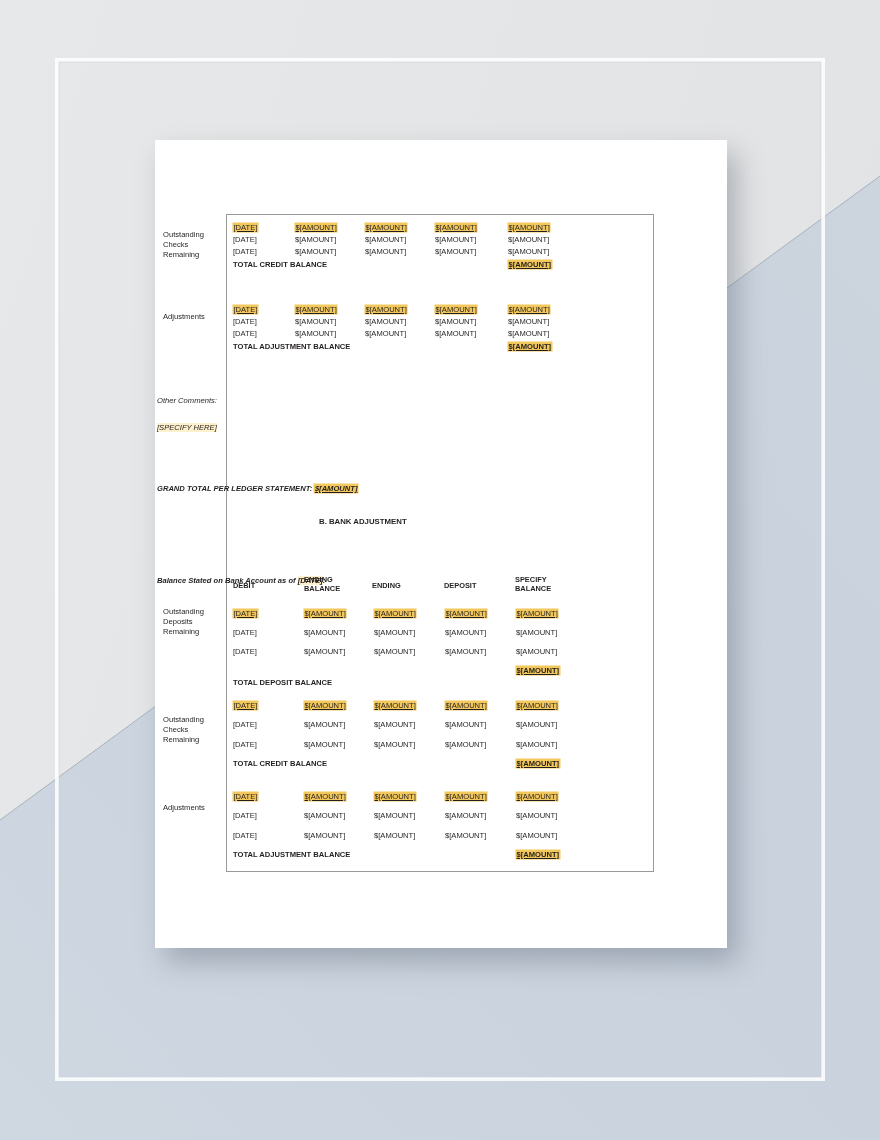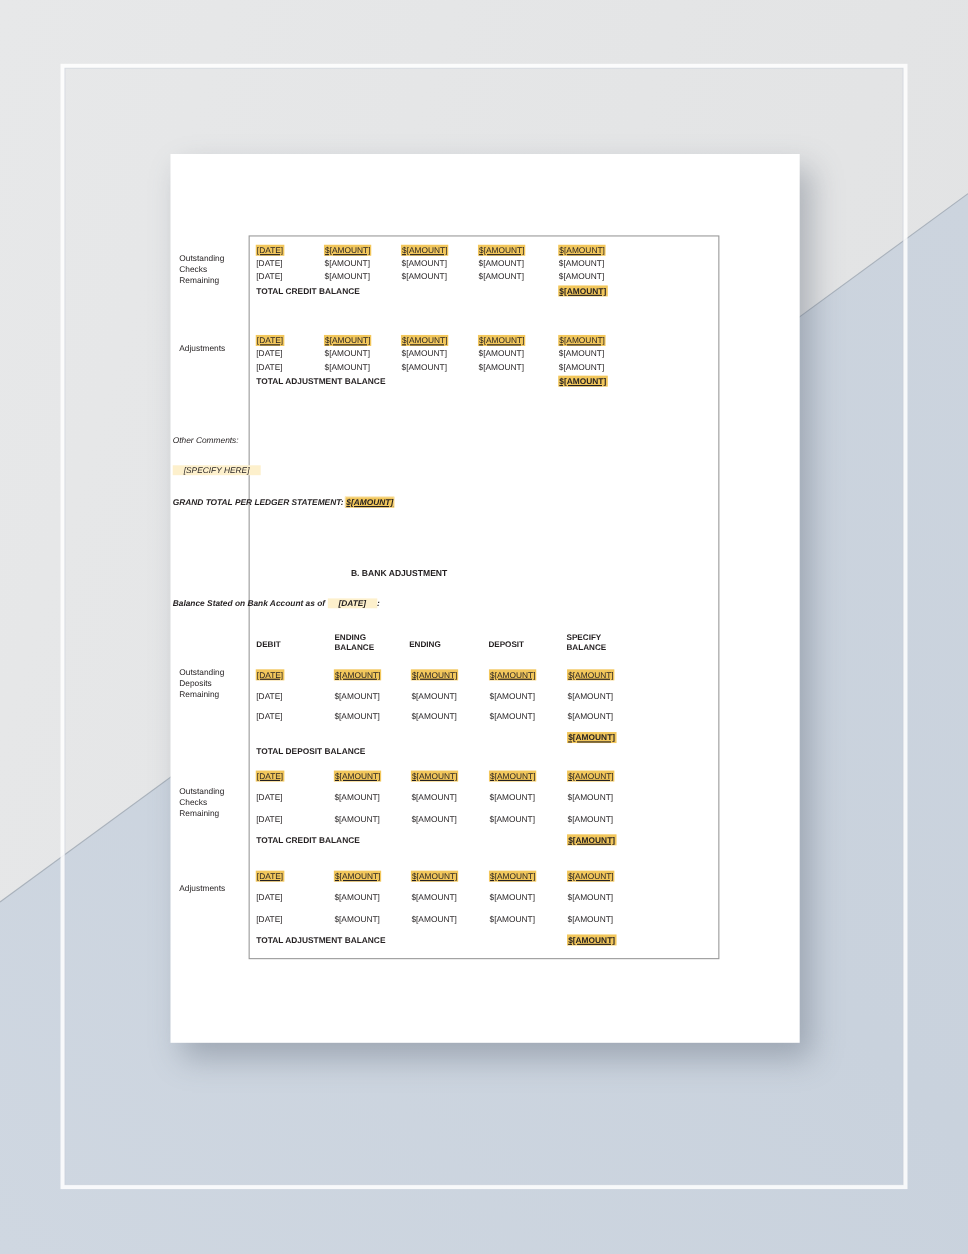--- a/index.html
+++ b/index.html
@@ -77,39 +77,39 @@
   .cell.b { font-weight: bold; }
 
   
   .hl-gold {
     background: #f2c75c;
     box-shadow: 0 0 0 0.5px #f2c75c;
     padding: 0 0.5px;
   }
   .hl-cream {
     background: #fdf0cc;
-    padding: 0 10px;
+    padding: 0 0;
   }
   .ul { text-decoration: underline; text-decoration-thickness: 1px; }
 
   .hdr {
     position: absolute;
     font-weight: bold;
     font-size: 7.4px;
     line-height: 1.22;
     white-space: pre-line;
   }
 
   .para {
     position: absolute;
     font-size: 7.6px;
     white-space: nowrap;
     font-style: italic;
   }
-  .para.b { font-weight: bold; }
+  .para.b { font-weight: bold; margin-top: 32px; }
 
   .section-title {
     position: absolute;
     font-weight: bold;
     font-size: 7.8px;
     white-space: nowrap;
   }
 </style>
 </head>
 <body>

